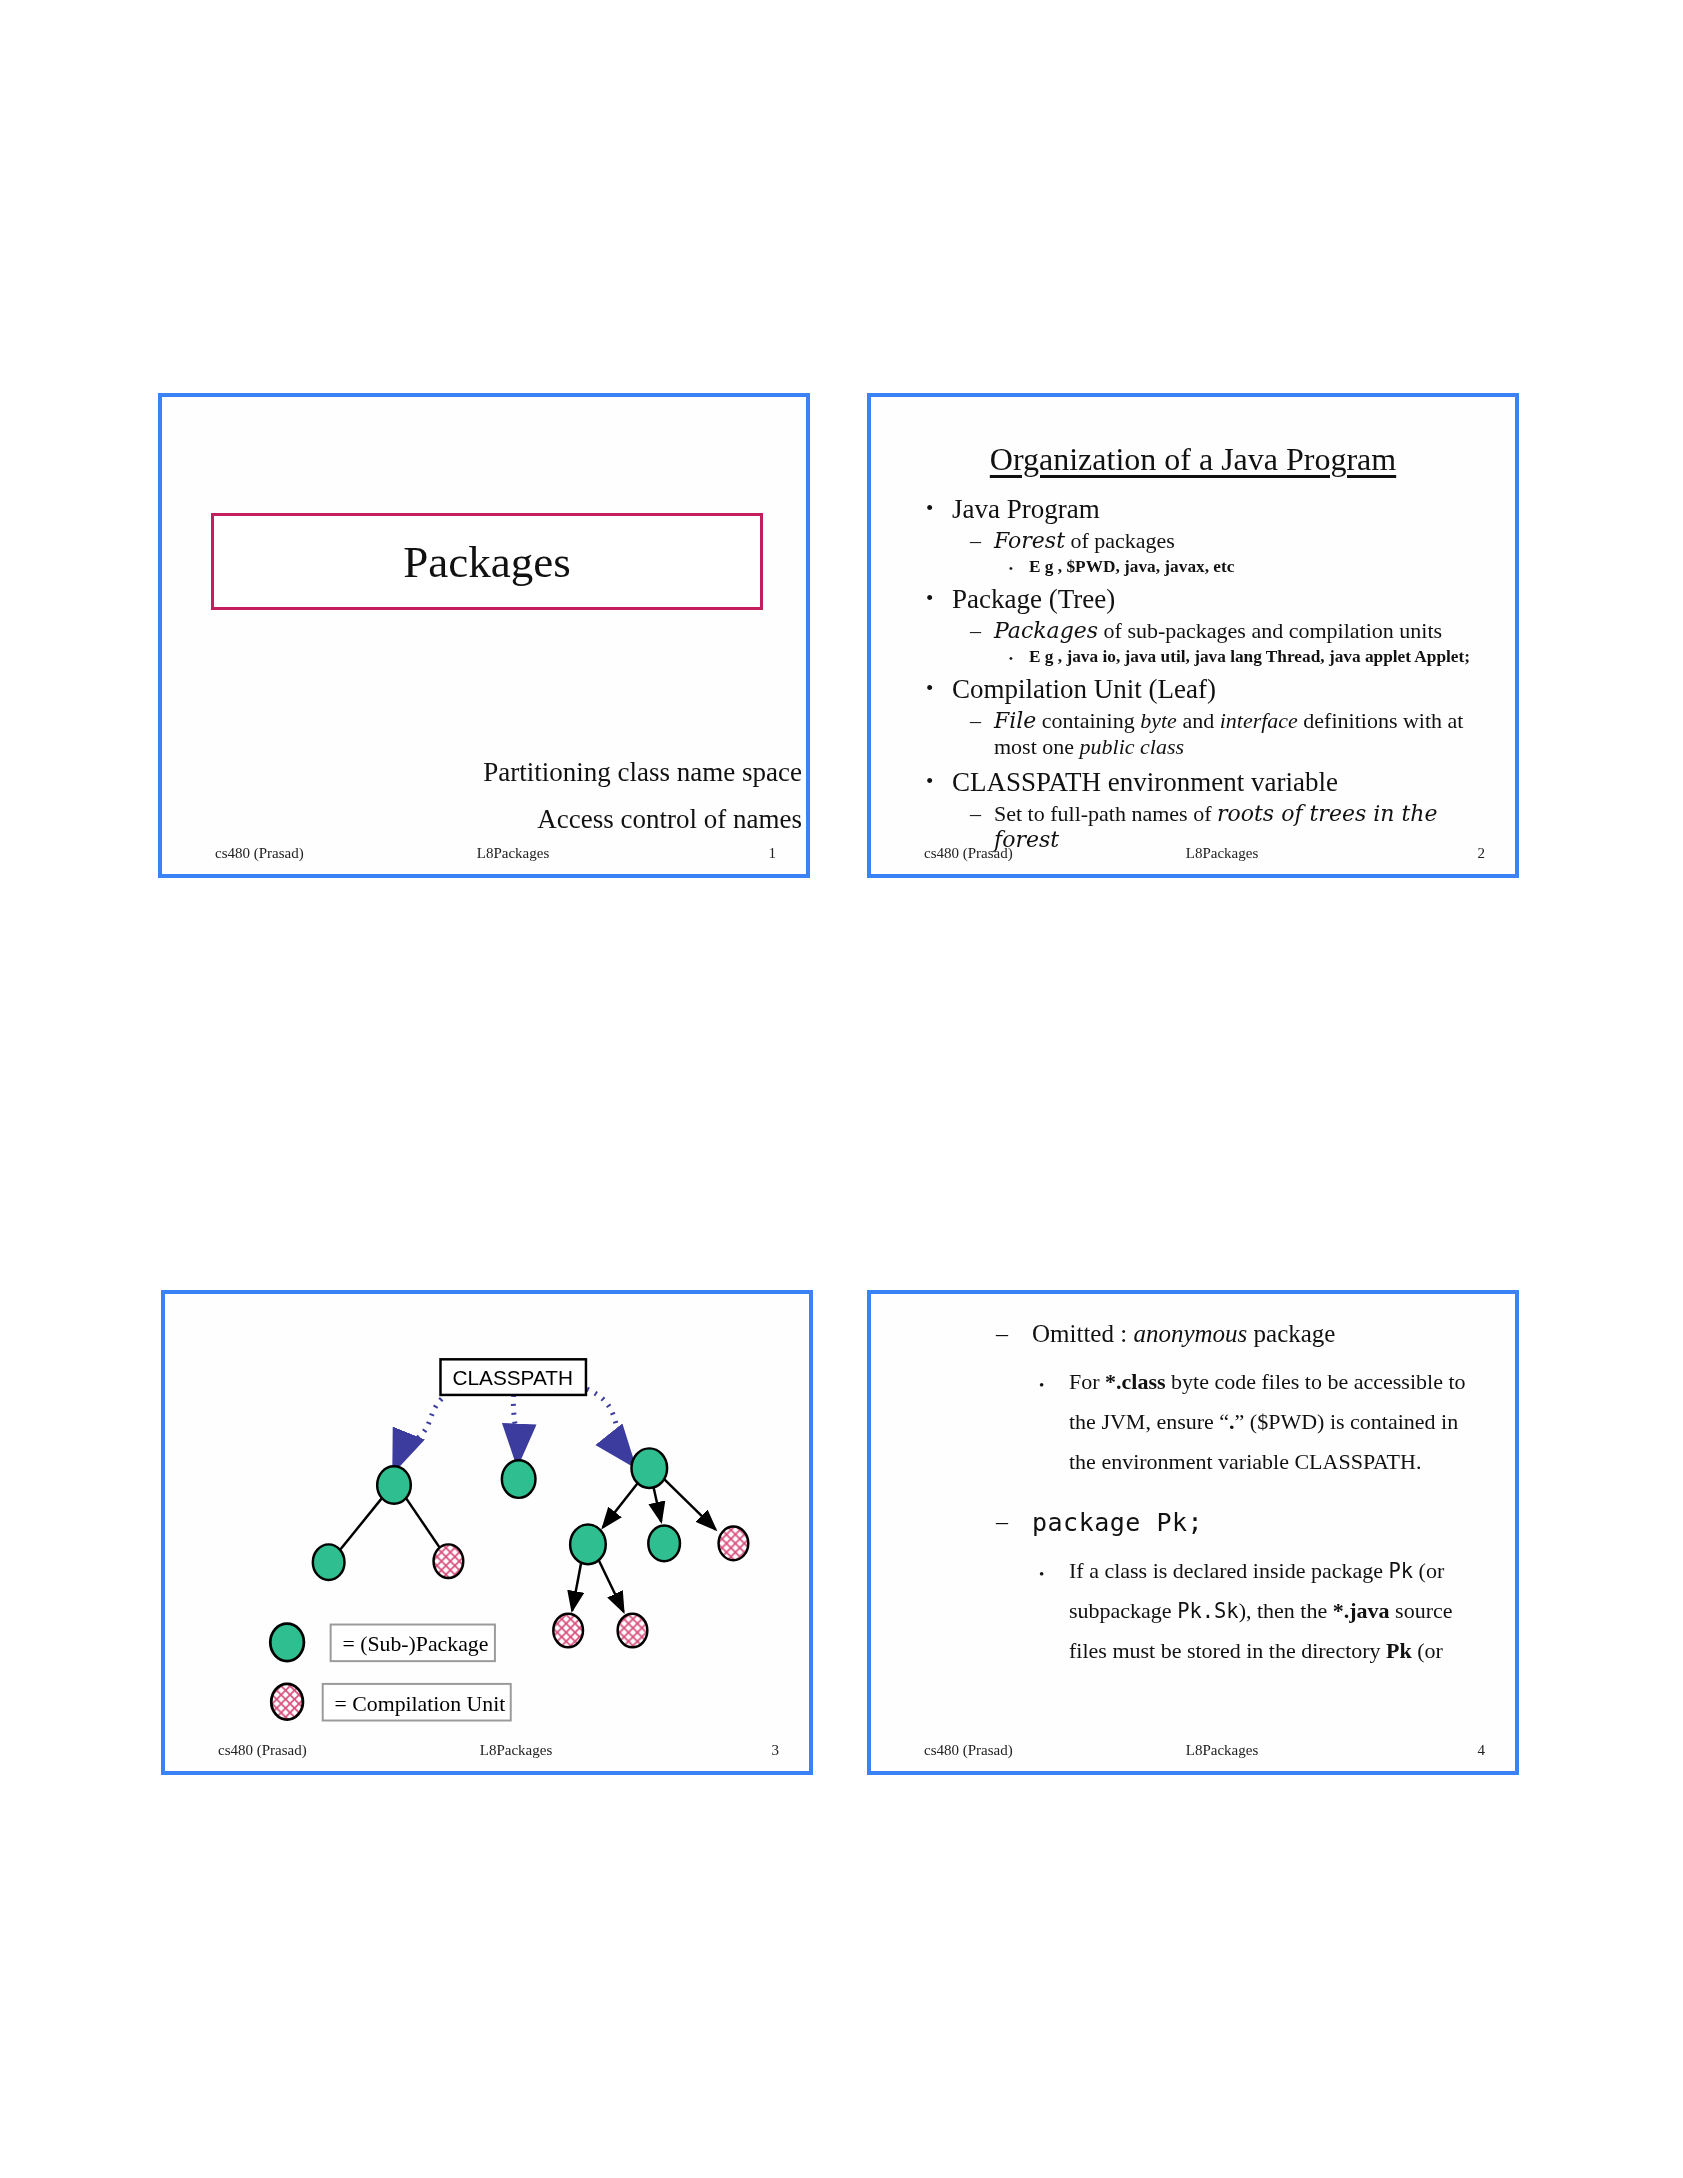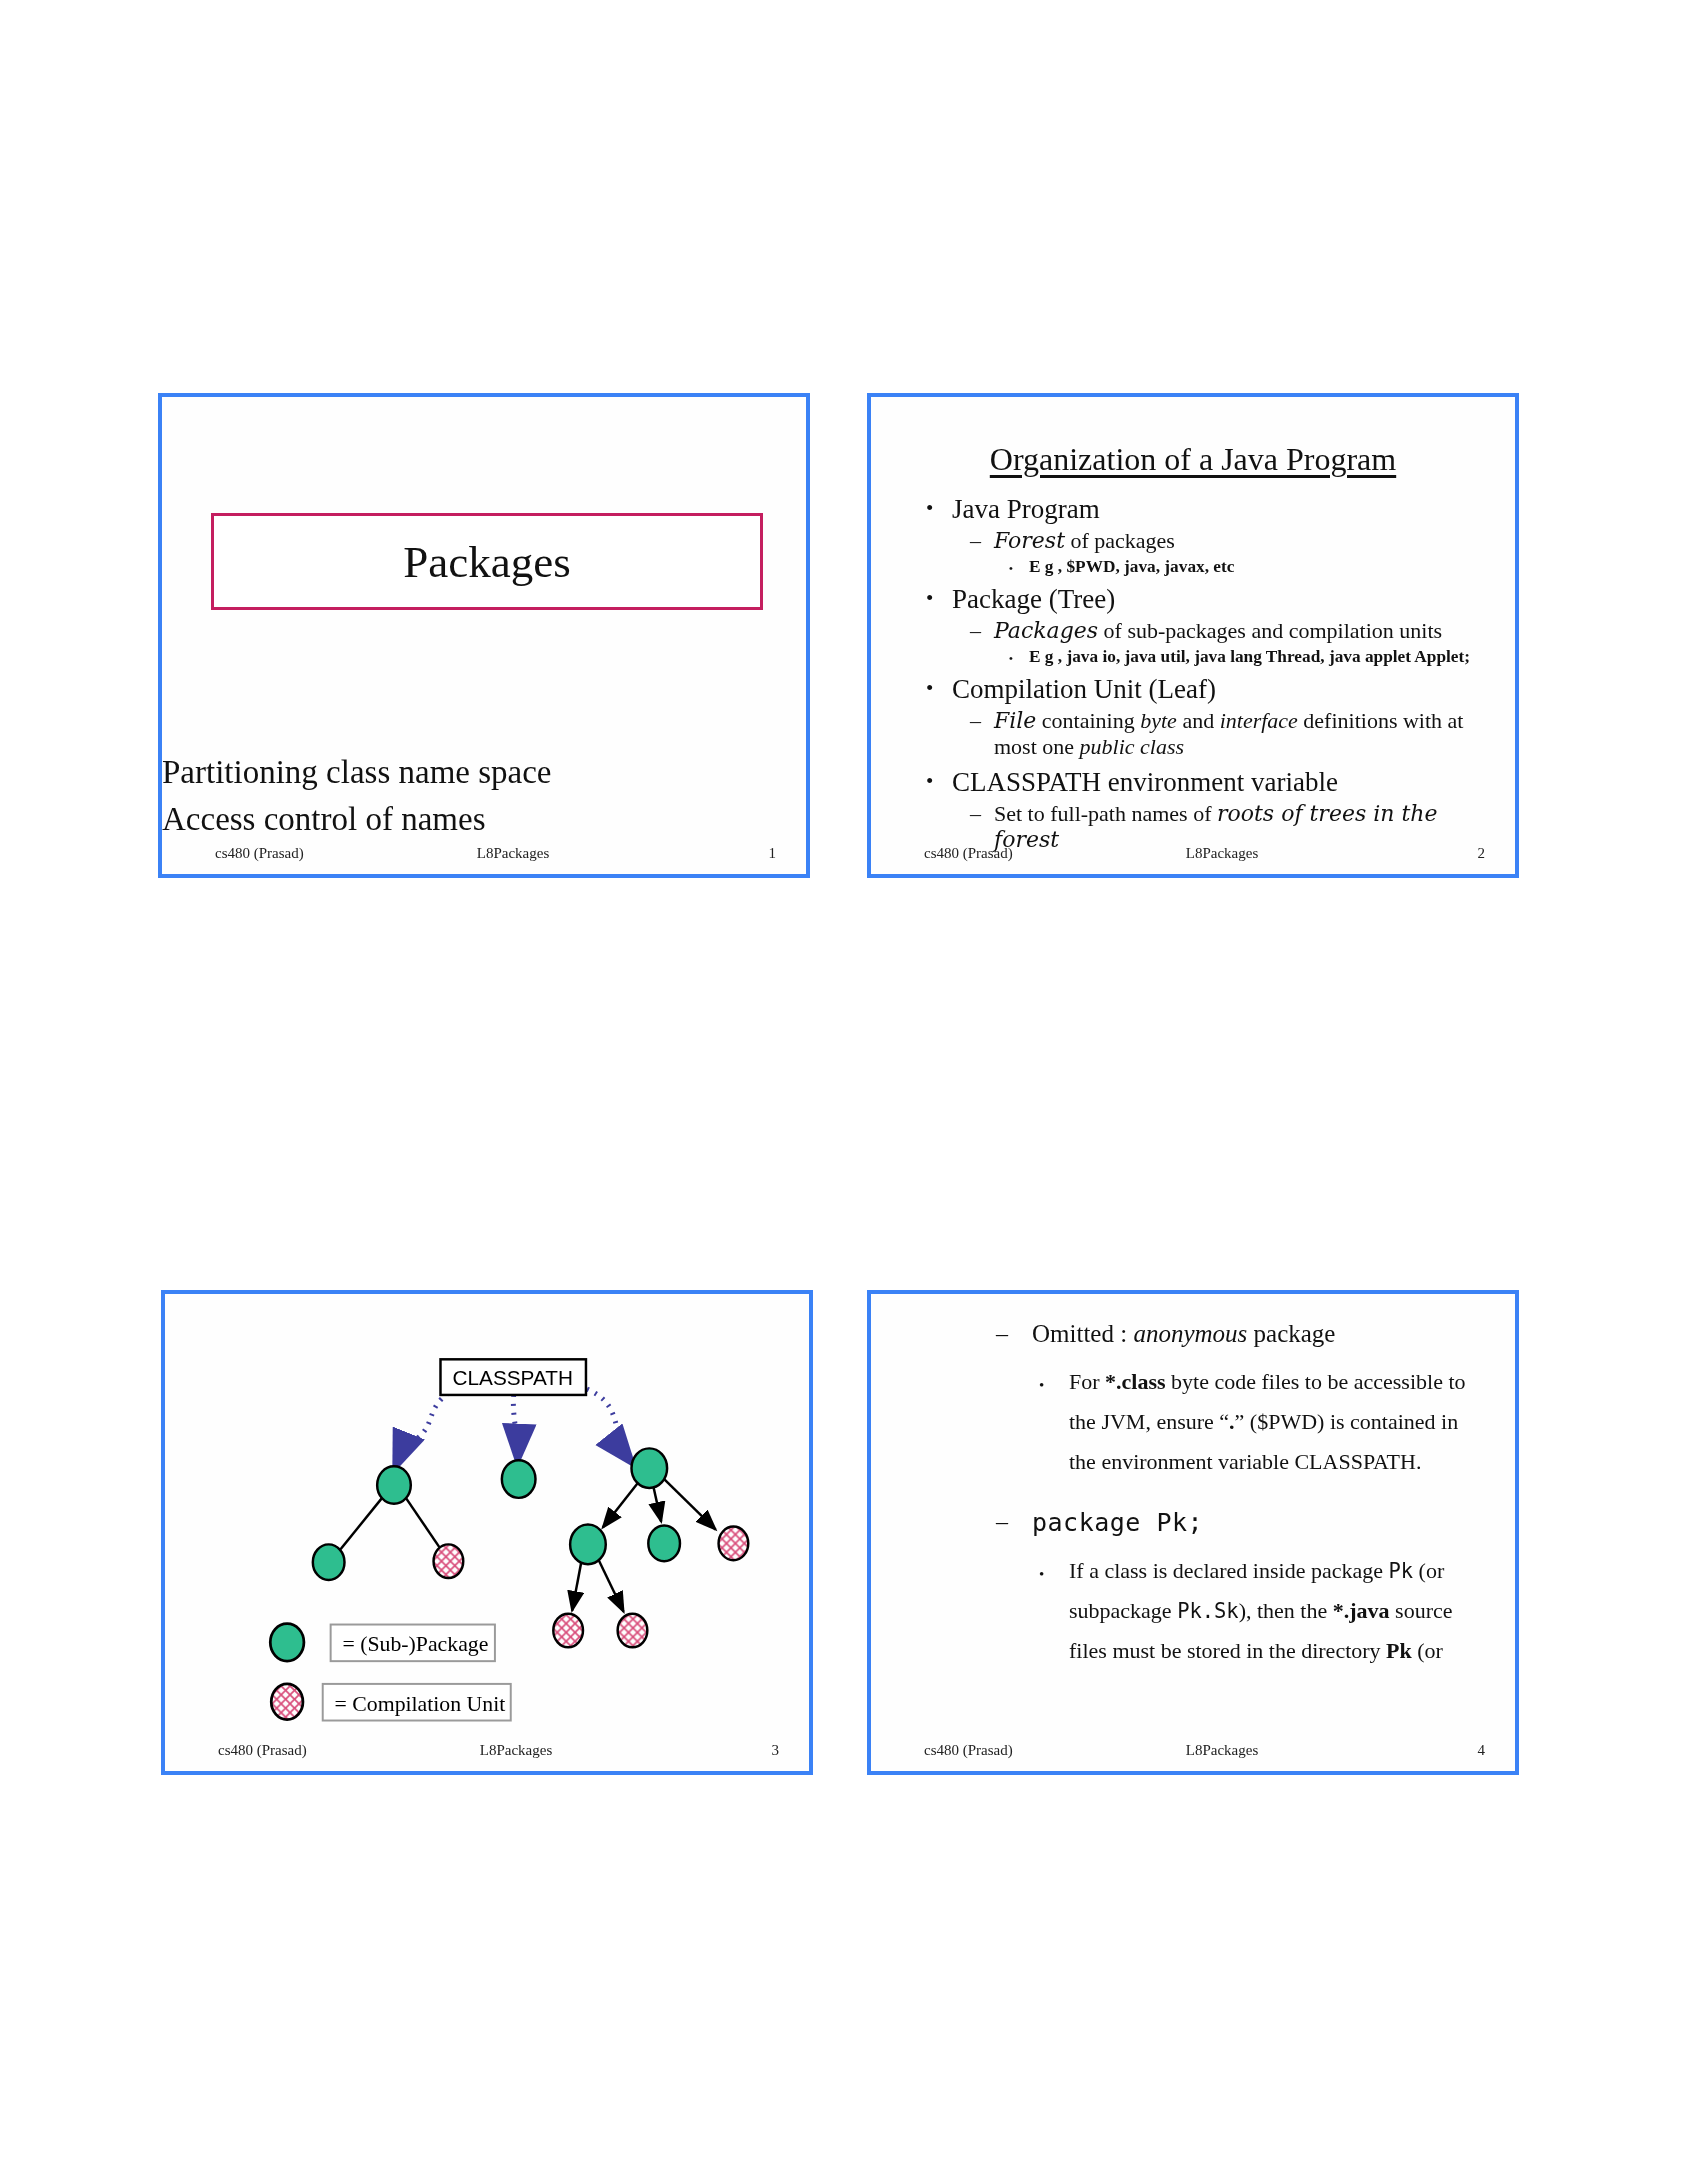--- a/index.html
+++ b/index.html
@@ -27,22 +27,22 @@
   .fr { flex:1;   text-align:right; }
 
   
   .titlebox {
     position:absolute; left:49px; top:116px; width:546px; height:91px;
     border:3px solid #C41E5F; background:#fff;
     display:flex; align-items:center; justify-content:center;
     font-size:45px;
   }
   .subtitles {
-    position:absolute; top:352px; left:0; right:13px;
-    text-align:left; font-size:33px; line-height:47px;
+    position:absolute; top:352px; left:0; right:4px;
+    text-align:right; font-size:27px; line-height:47px;
   }
 
   
   .s2title {
     margin-top:44px; text-align:center; font-size:32px;
     text-decoration:underline; text-underline-offset:5px;
   }
   .s2content { margin:16px 16px 0 55px; }
   .line { display:flex; align-items:flex-start; }
   .marker { flex:none; }

